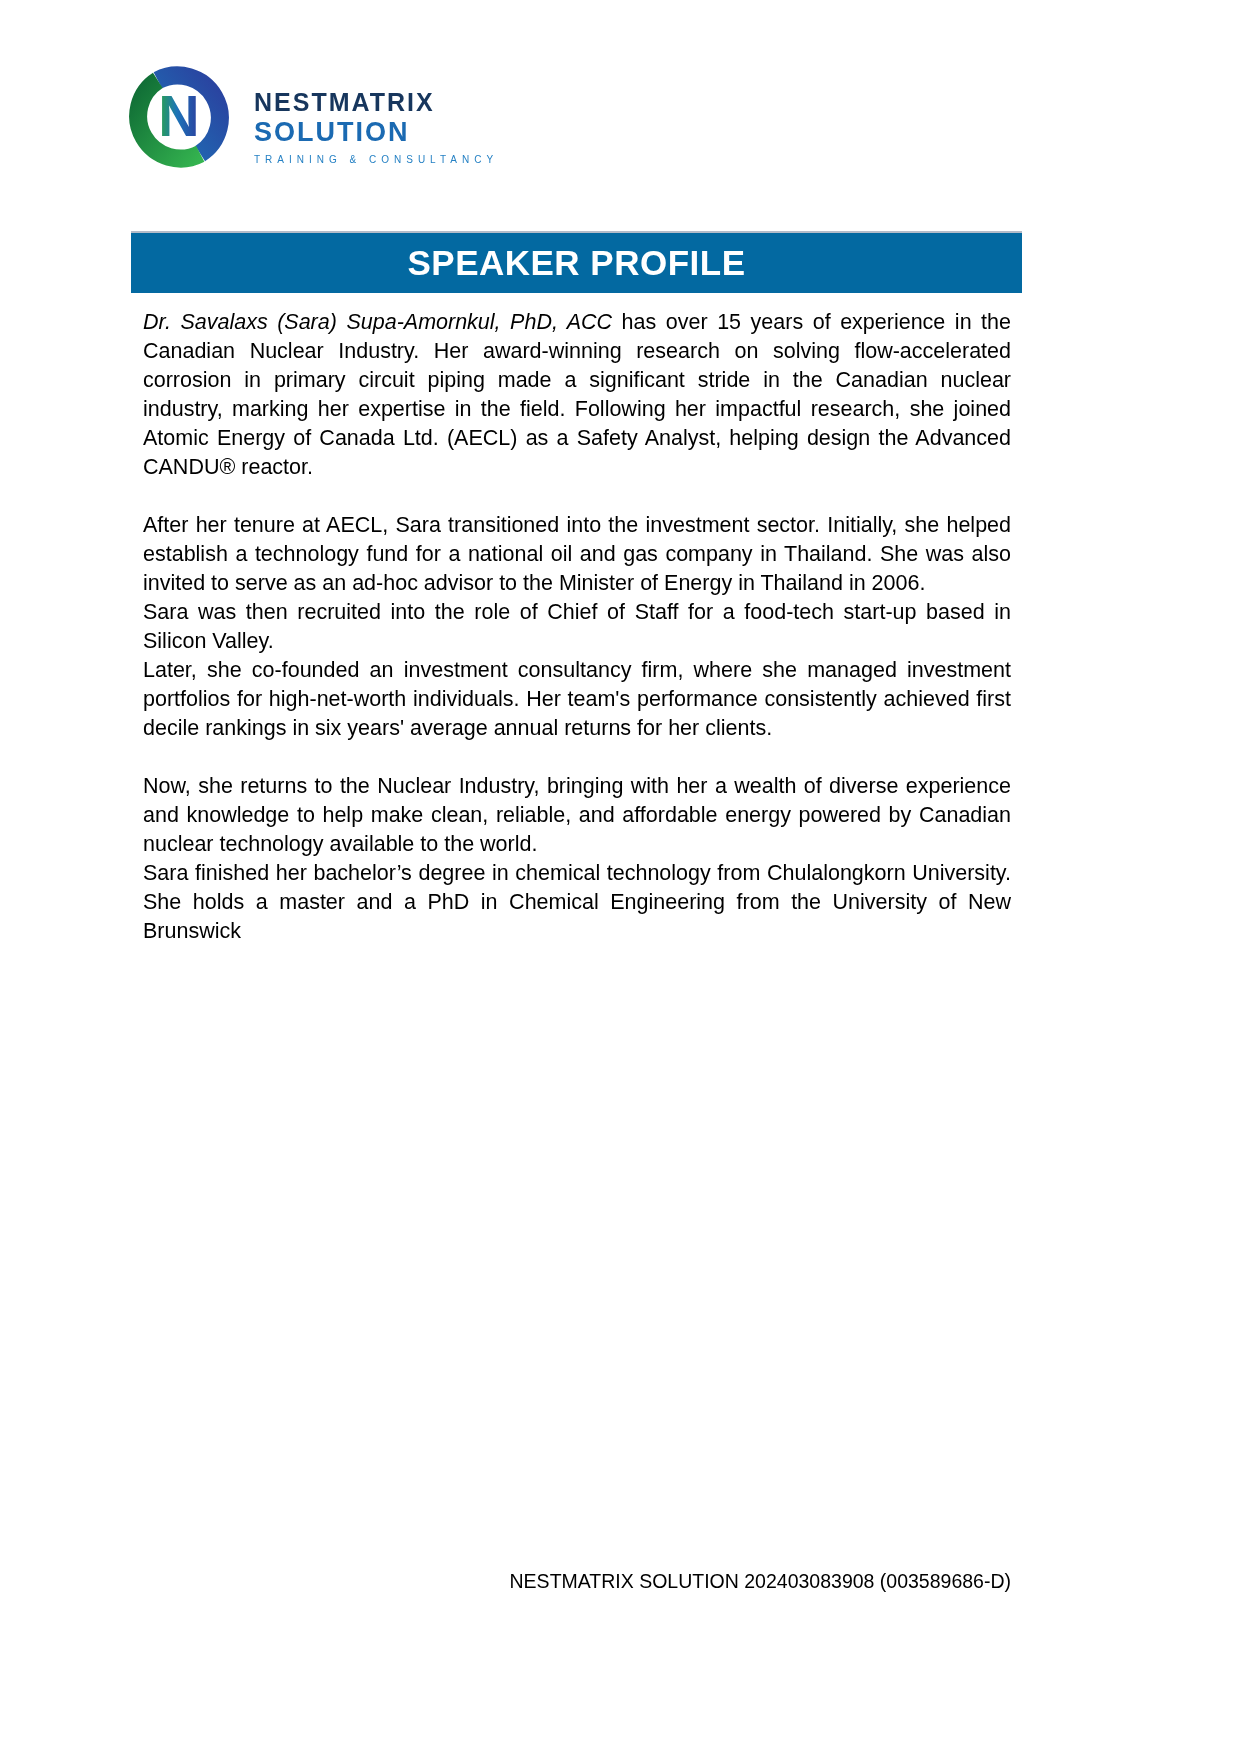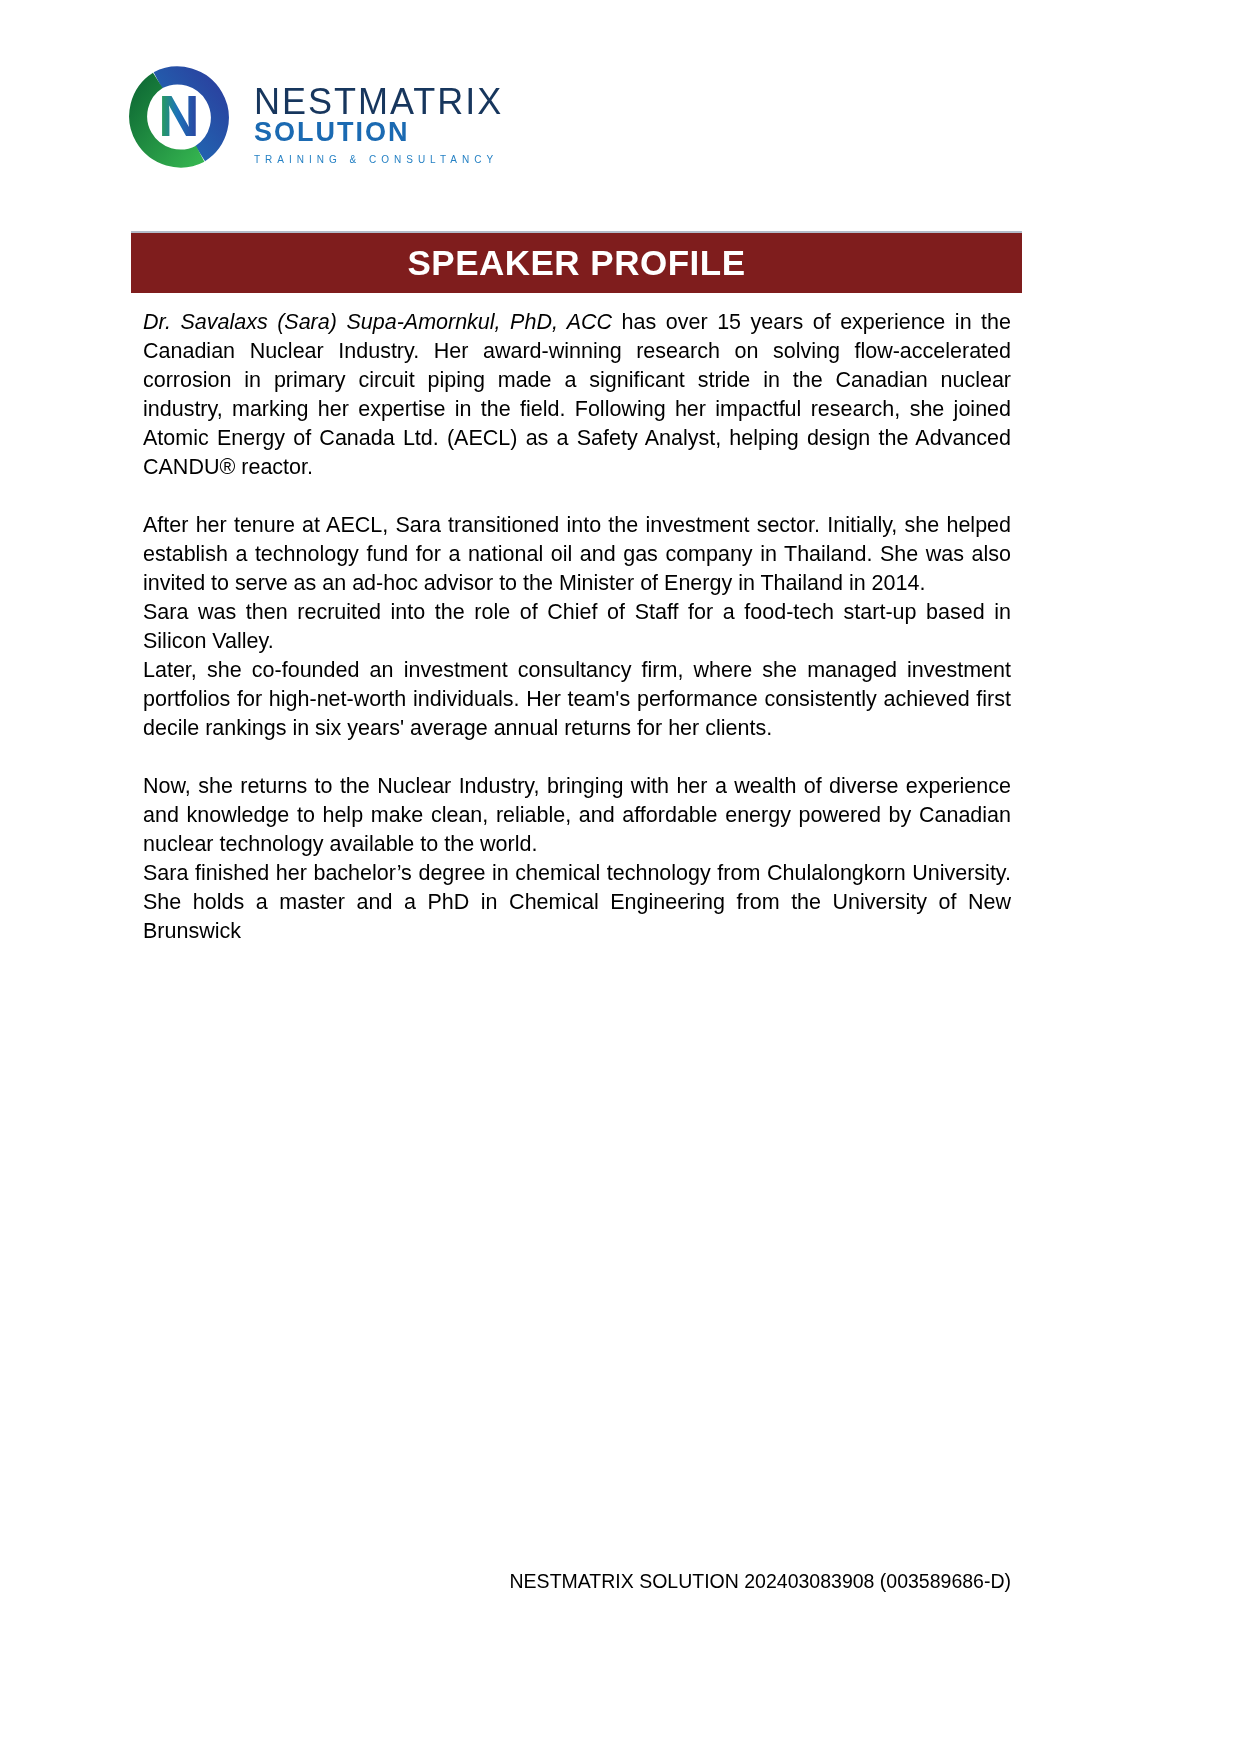--- a/index.html
+++ b/index.html
@@ -18,38 +18,38 @@
     position: absolute;
     left: 126px;
     top: 64px;
     display: flex;
     align-items: center;
   }
   .logo-mark { width: 106px; height: 106px; }
   .logo-mark svg { width: 106px; height: 106px; display: block; }
   .logo-text { margin-left: 22px; padding-top: 18px; }
   .brand1 {
-    font-size: 36px; font-weight: normal; color: #17365d;
+    font-size: 25px; font-weight: bold; color: #17365d;
     letter-spacing: 2px; line-height: 30px;
   }
   .brand2 {
     font-size: 27px; font-weight: bold; color: #1b6ab2;
     letter-spacing: 2px; line-height: 30px;
   }
   .tagline {
     font-size: 10px; font-weight: normal; color: #2581c4;
     letter-spacing: 5px; margin-top: 7px;
   }
 
   
   .banner {
     position: absolute;
     left: 131px; top: 231px;
     width: 891px; height: 62px;
-    background: #7f1d1d;
+    background: #0369a1;
     border-top: 2px solid #b4bcc9;
     box-sizing: border-box;
     display: flex; align-items: center; justify-content: center;
   }
   .banner-title {
     margin: 0;
     color: #ffffff;
     font-size: 35px;
     font-weight: bold;
     letter-spacing: 0.5px;
@@ -114,21 +114,21 @@
     </div>
   </header>
 
   <div class="banner">
     <h1 class="banner-title">SPEAKER PROFILE</h1>
   </div>
 
   <main class="content">
     <p><span class="intro-lead">Dr. Savalaxs (Sara) Supa-Amornkul, PhD, ACC</span><span> has over 15 years of experience in the Canadian Nuclear Industry. Her award-winning research on solving flow-accelerated corrosion in primary circuit piping made a significant stride in the Canadian nuclear industry, marking her expertise in the field. Following her impactful research, she joined Atomic Energy of Canada Ltd. (AECL) as a Safety Analyst, helping design the Advanced CANDU® reactor.</span></p>
 
-    <p class="gap-before">After her tenure at AECL, Sara transitioned into the investment sector. Initially, she helped establish a technology fund for a national oil and gas company in Thailand. She was also invited to serve as an ad-hoc advisor to the Minister of Energy in Thailand in 2014.</p>
+    <p class="gap-before">After her tenure at AECL, Sara transitioned into the investment sector. Initially, she helped establish a technology fund for a national oil and gas company in Thailand. She was also invited to serve as an ad-hoc advisor to the Minister of Energy in Thailand in 2006.</p>
     <p>Sara was then recruited into the role of Chief of Staff for a food-tech start-up based in Silicon Valley.</p>
     <p>Later, she co-founded an investment consultancy firm, where she managed investment portfolios for high-net-worth individuals. Her team's performance consistently achieved first decile rankings in six years' average annual returns for her clients.</p>
 
     <p class="gap-before">Now, she returns to the Nuclear Industry, bringing with her a wealth of diverse experience and knowledge to help make clean, reliable, and affordable energy powered by Canadian nuclear technology available to the world.</p>
     <p>Sara finished her bachelor’s degree in chemical technology from Chulalongkorn University. She holds a master and a PhD in Chemical Engineering from the University of New Brunswick</p>
   </main>
 
   <footer class="footer">
     <div>NESTMATRIX SOLUTION 202403083908 (003589686-D)</div>
   </footer>

